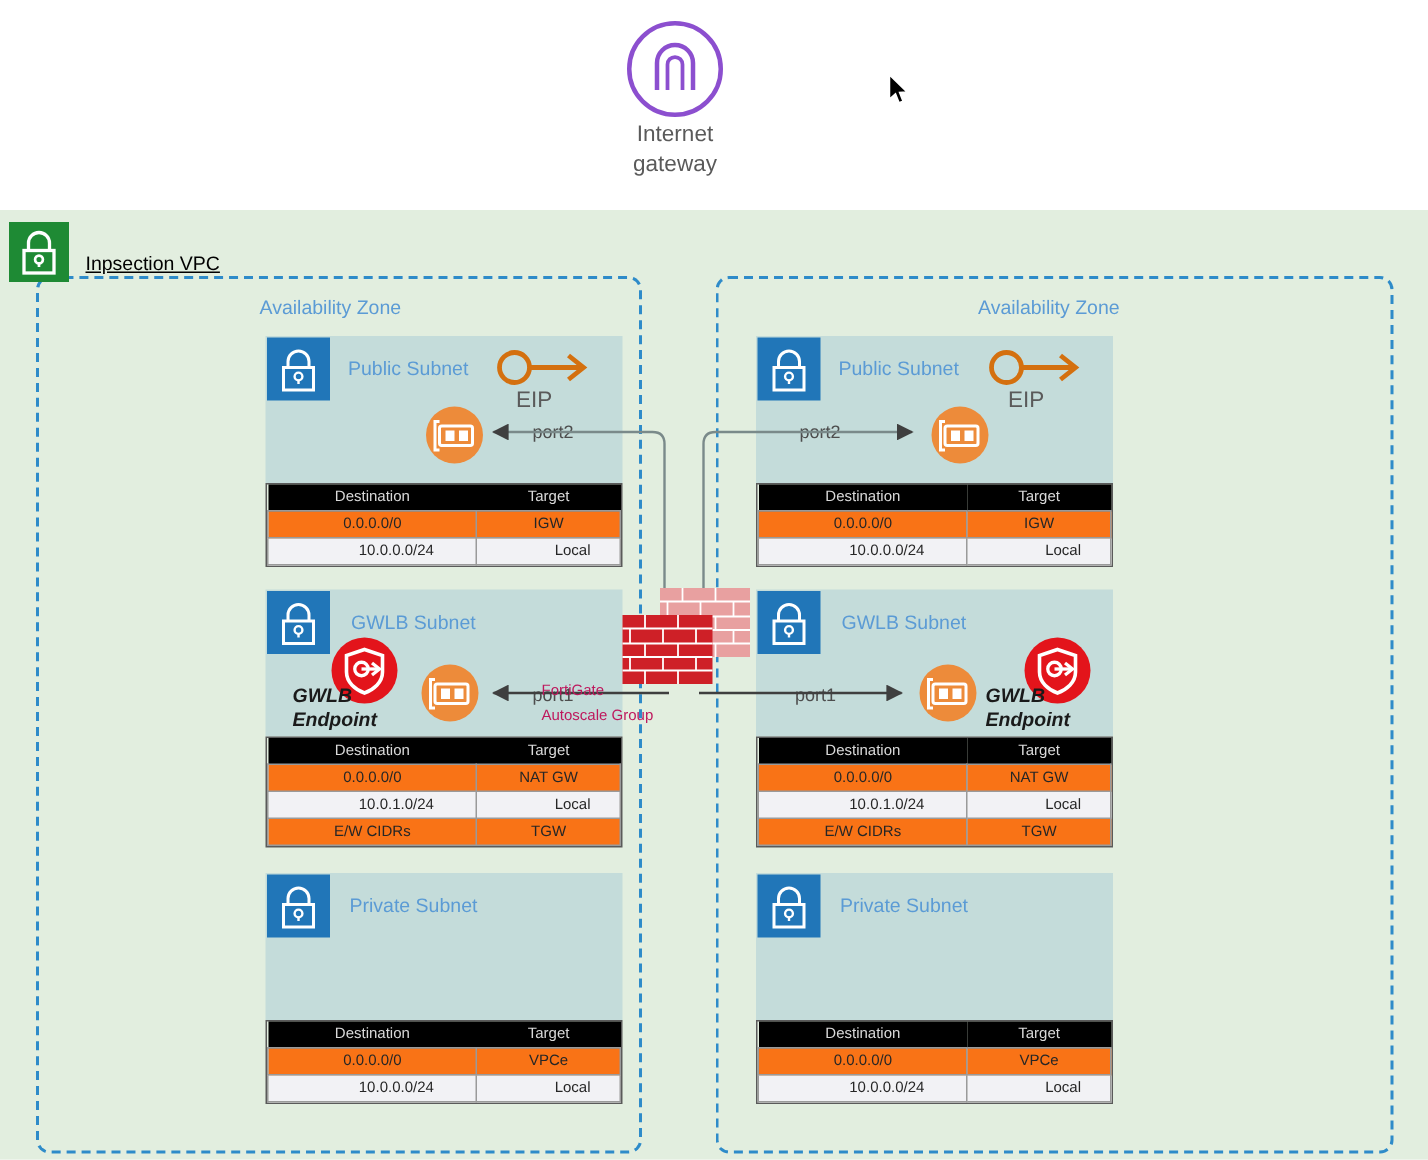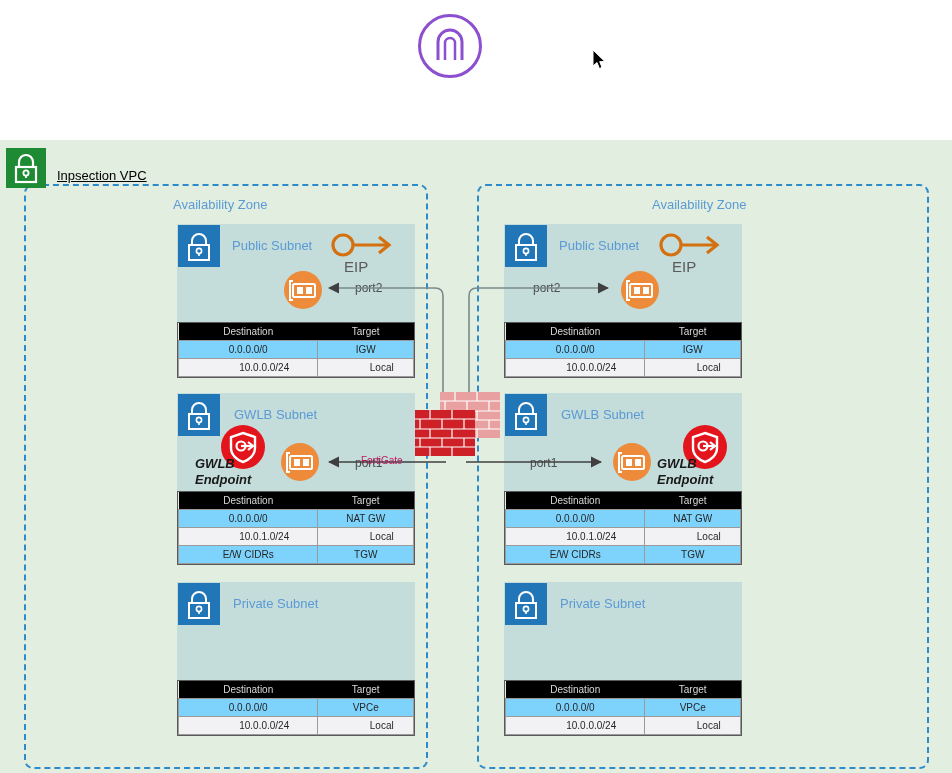--- a/index.html
+++ b/index.html
@@ -37,21 +37,21 @@
   .subnet-title{position:absolute;font-size:13px;color:#5B9BD5;white-space:nowrap;}
 
   
   .rt{position:absolute;border:1px solid #5A5A5A;box-sizing:border-box;
       border-collapse:collapse;}
   .rt table{border-collapse:collapse;width:100%;}
   .rt th{background:#000000;color:#D9D9D9;font-size:10px;font-weight:normal;
          padding:3px 0;text-align:center;border:none;}
   .rt td{font-size:10px;color:#262626;padding:3px 0;text-align:center;
          border:1px solid #9A9A9A;}
-  .rt tr.r0 td{background:#7dd3fc;}
+  .rt tr.r0 td{background:#f97316;}
   .rt tr.r1 td{background:#F2F2F5;padding-left:32px;}
 
   
   .eni{position:absolute;width:38px;height:38px;border-radius:50%;
        background:#ED8B3A;}
 
   
   .gwlbe{position:absolute;width:44px;height:44px;border-radius:50%;
          background:#E3141B;}
   .gwlbe-label{position:absolute;width:96px;text-align:left;font-size:13px;
@@ -77,20 +77,24 @@
 <body>
 
 <div class="canvas">
 
   <div class="igw">
     <div class="igw-circle"></div>
     <svg width="64" height="64" style="position:absolute;left:0;top:0;">
       <path d="M20 46 L20 28 A12 12 0 0 1 44 28 L44 46" fill="none" stroke="#8C4FCF" stroke-width="3"></path>
       <path d="M27 46 L27 29 A5 5 0 0 1 37 29 L37 46" fill="none" stroke="#8C4FCF" stroke-width="2.5"></path>
     </svg>
+  </div>
+  <div class="igw-label">
+    <div>Internet</div>
+    <div>gateway</div>
   </div>
 
   <div class="vpc"></div>
 
   <div class="az az-left"></div>
   <div class="az az-right"></div>
   <div class="az-label az-label-left">Availability Zone</div>
   <div class="az-label az-label-right">Availability Zone</div>
 
   <div class="vpc-badge">
@@ -427,20 +431,21 @@
           <line x1="27" y1="46" x2="27" y2="55"></line>
           <line x1="49" y1="46" x2="49" y2="55"></line>
           <line x1="15" y1="55" x2="15" y2="64"></line>
           <line x1="37" y1="55" x2="37" y2="64"></line>
         </g>
       </g>
     </svg>
   </div>
   <div class="fw-label" style="left:361px;top:452px;">
     <div>FortiGate</div>
+    <div>Autoscale Group</div>
   </div>
 
   <div class="cursor">
     <svg width="14" height="20">
       <path d="M0 0 L0 16 L4 12.5 L6.4 18.5 L9 17.4 L6.7 11.7 L11.8 11.4 Z" fill="#000000" stroke="#ffffff" stroke-width="1"></path>
     </svg>
   </div>
 
 </div>
 

